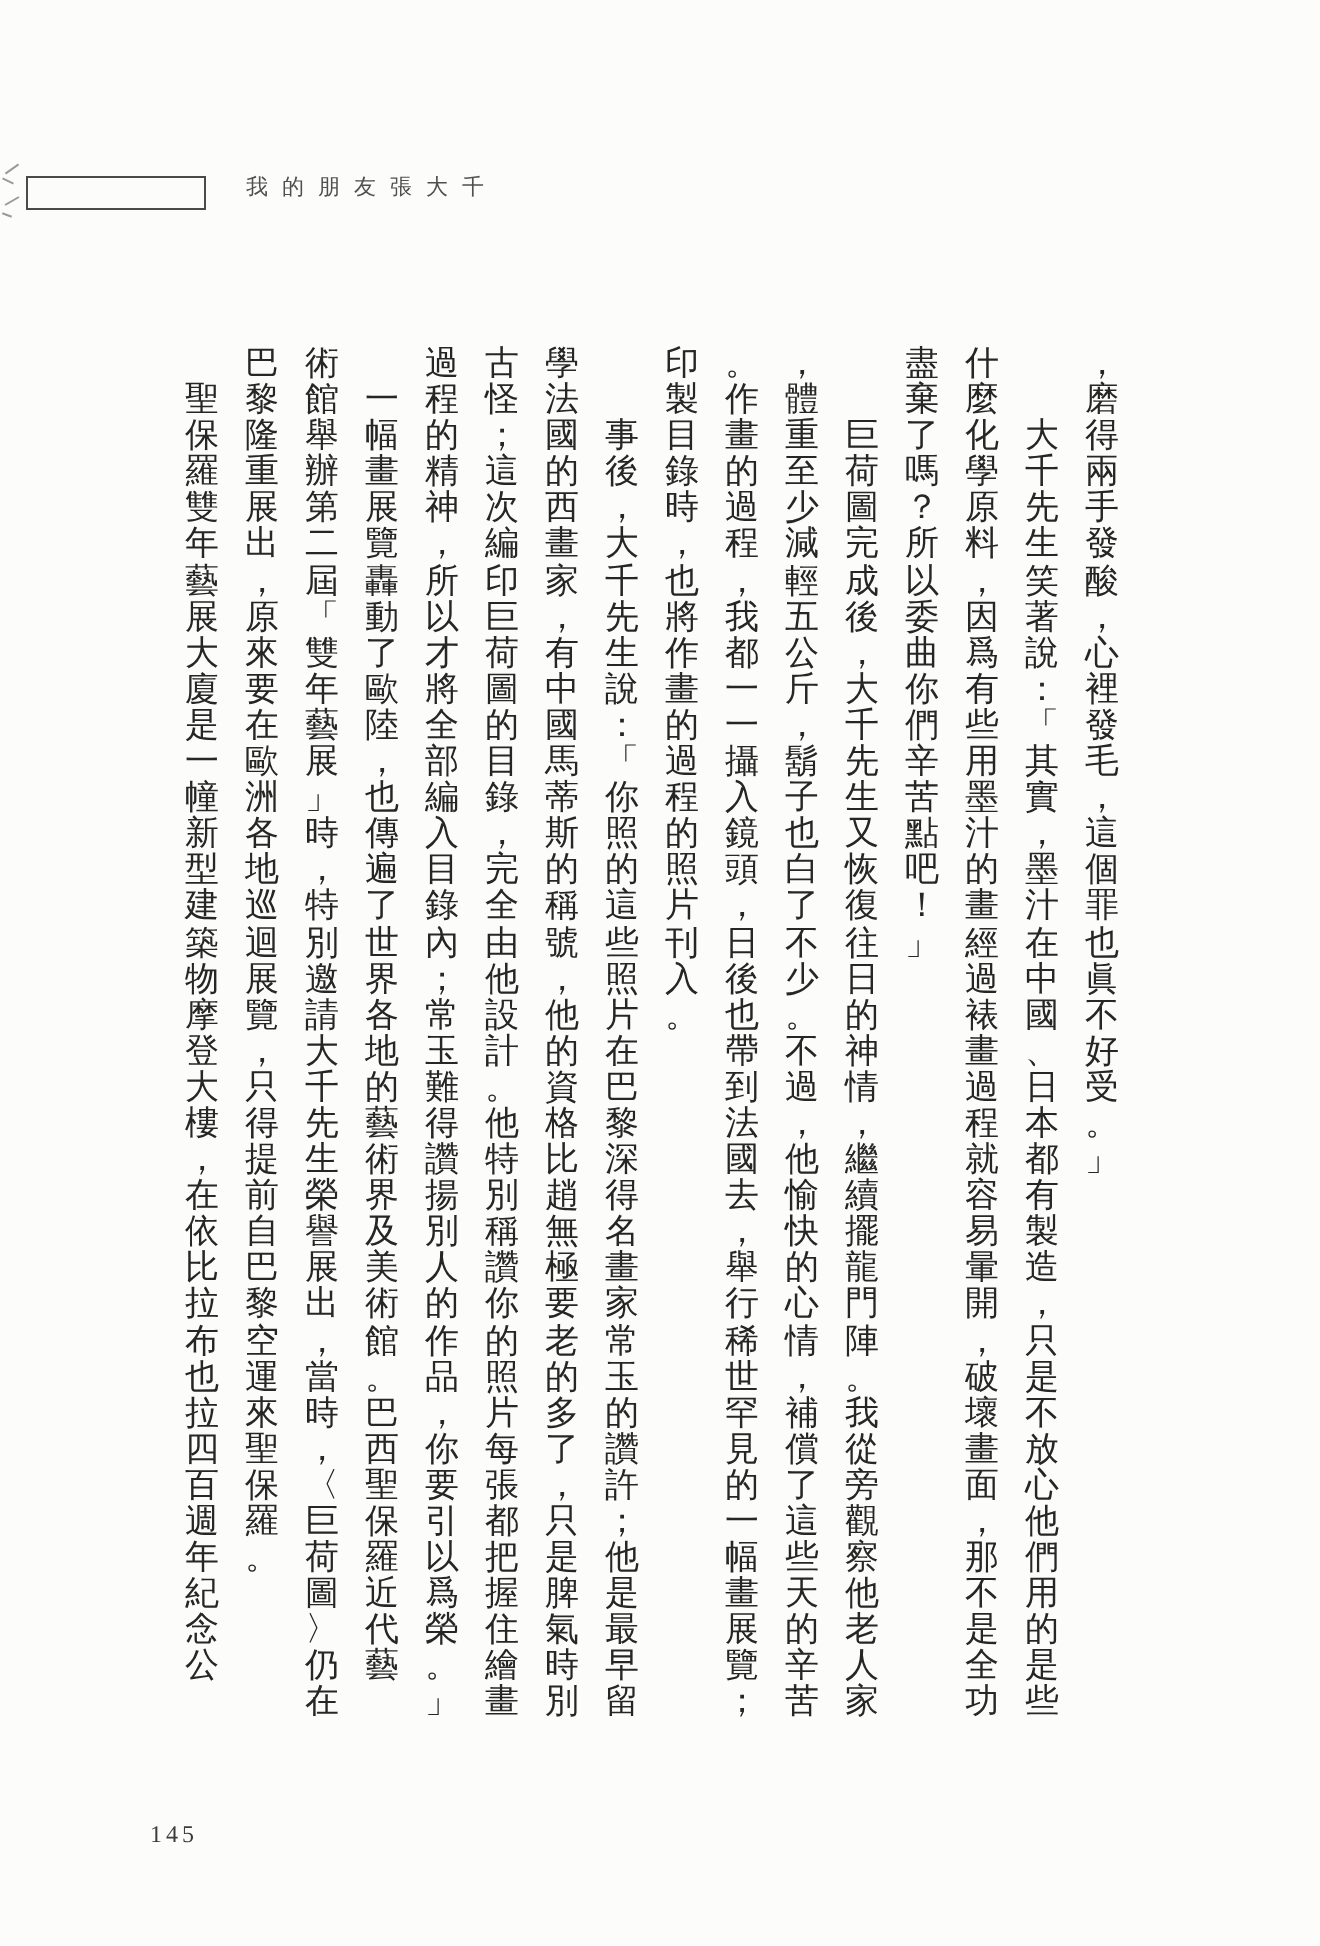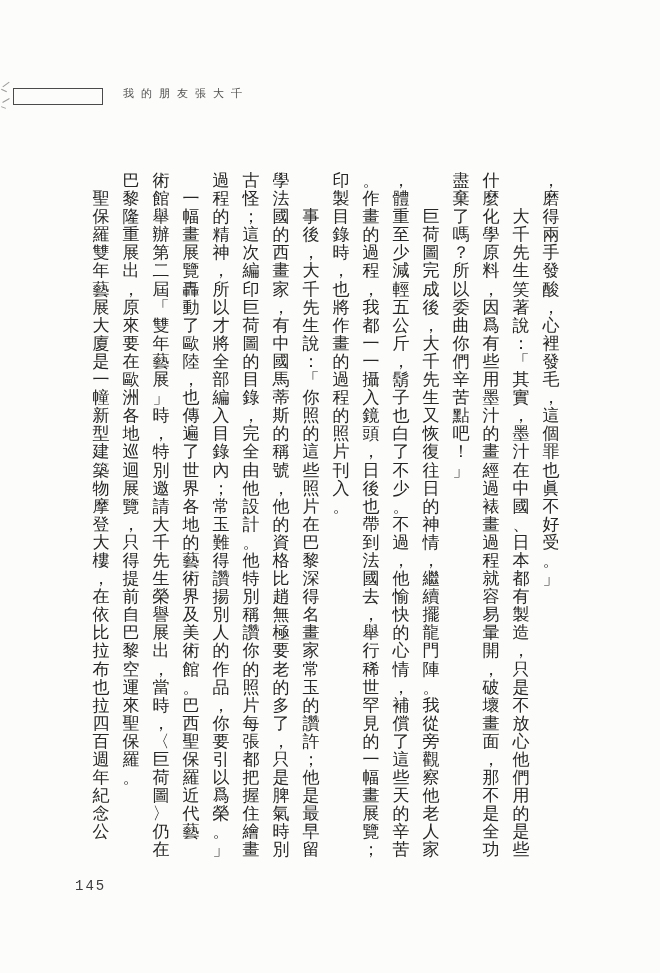--- a/index.html
+++ b/index.html
@@ -9,21 +9,20 @@
     height: 973px;
     background: #fcfcfa;
     overflow: hidden;
     font-family: "Liberation Serif", serif;
   }
   .page {
     position: relative;
     width: 660px;
     height: 973px;
     background: #fcfcfa;
-    font-family: Liberation Mono, monospace;
   }
   
   .running-header {
     position: absolute;
     top: 86px;
     left: 123px;
     font-size: 11px;
     letter-spacing: 7px;
     color: #4f4f4f;
     white-space: nowrap;
@@ -68,23 +67,23 @@
     display: block;
     width: 30px;
     height: 18.1px;
     line-height: 18.1px;
     font-size: 17px;
     text-align: center;
     overflow: visible;
   }
   .page-number {
     position: absolute;
-    top: 878px;
+    top: 910px;
     left: 75px;
-    font-size: 14px;
+    font-size: 12px;
     letter-spacing: 2px;
     color: #3c3c3c;
   }
 </style>
 </head>
 <body>
 
 <div class="page">
 
   <div class="running-header">我的朋友張大千</div>

